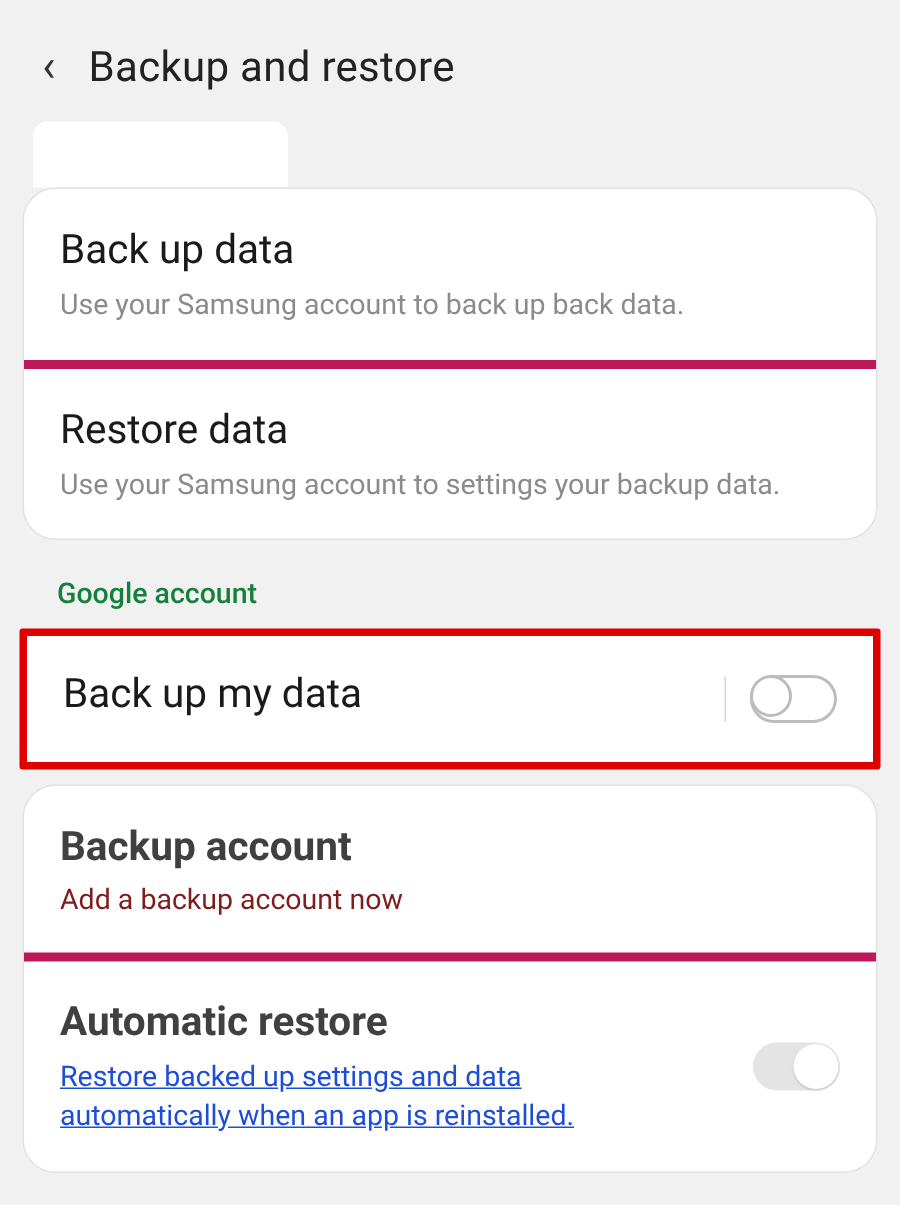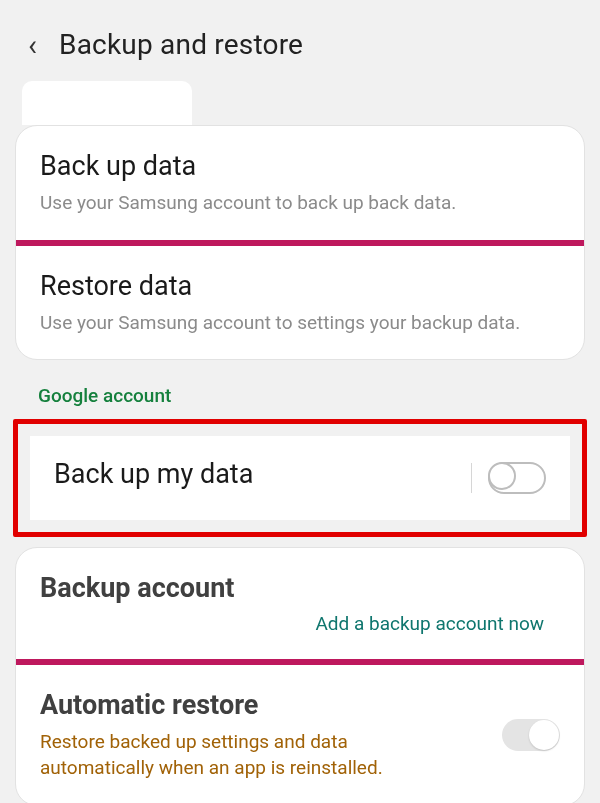--- a/index.html
+++ b/index.html
@@ -41,21 +41,21 @@
   }
 
   .card {
     background: #fff;
     margin: 0 15px;
     border-radius: 22px;
     border: 1px solid #e2e2e2;
     overflow: hidden;
   }
   .row {
-    padding: 24px 40px 24px 24px;
+    padding: 24px 28px 24px 24px;
     position: relative;
   }
   .row + .row { border-top: 6px solid #be185d; }
   .row .label {
     font-size: 27px;
     color: #1a1a1a;
     margin-bottom: 8px;
     font-weight: 400;
   }
   .row .sub {
@@ -69,22 +69,22 @@
   }
 
   .section-header {
     font-size: 19px;
     color: #15803d;
     font-weight: 500;
     margin: 24px 0 14px 38px;
   }
 
   .card.faint .row .label { color: #404040; font-weight: bold; }
-  .card.faint .row .sub   { color: #a16207; }
-  .card.faint .row .link  { color: #0f766e; text-align: right; }
+  .card.faint .row .sub   { color: #1d4ed8; text-decoration: underline; }
+  .card.faint .row .link  { color: #7f1d1d; }
 
   .row.enabled .label { color: #1a1a1a; }
 
   .highlight {
     border: 5px solid #e10000;
     border-radius: 2px;
     margin: -2px 13px 10px 13px;
     padding: 0;
   }
   .highlight .row { padding: 22px 24px; }
@@ -156,21 +156,21 @@
   </div>
   <div class="row">
     <div class="label">Restore data</div>
     <div class="sub">Use your Samsung account to settings your backup data.</div>
   </div>
 </div>
 
 <div class="section-header">Google account</div>
 
 <div class="highlight">
-  <div class="card" style="margin:12px;border-radius:0;border:none;">
+  <div class="card" style="margin:0;border-radius:0;border:none;">
     <div class="row enabled">
       <div class="label">Back up my data</div>
       <div class="toggle-wrap">
         <div class="toggle-sep"></div>
         <div class="toggle">
           <div class="knob"></div>
         </div>
       </div>
     </div>
   </div>

